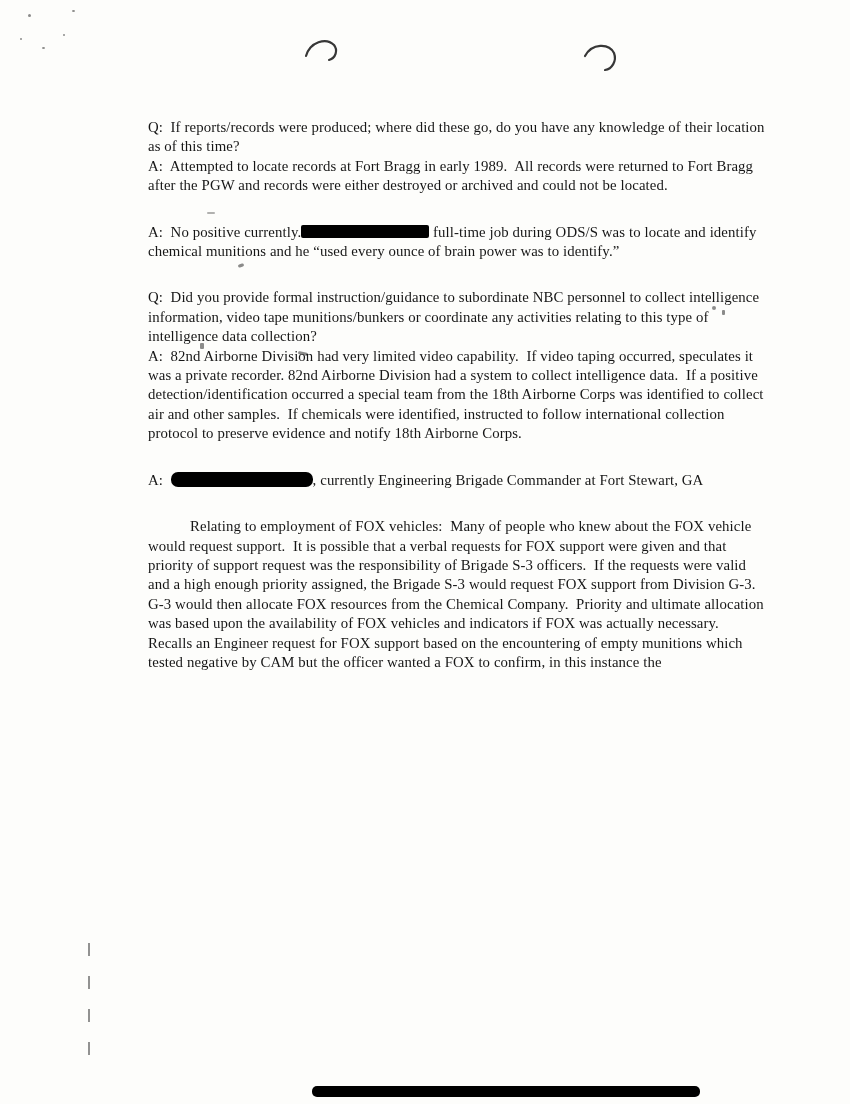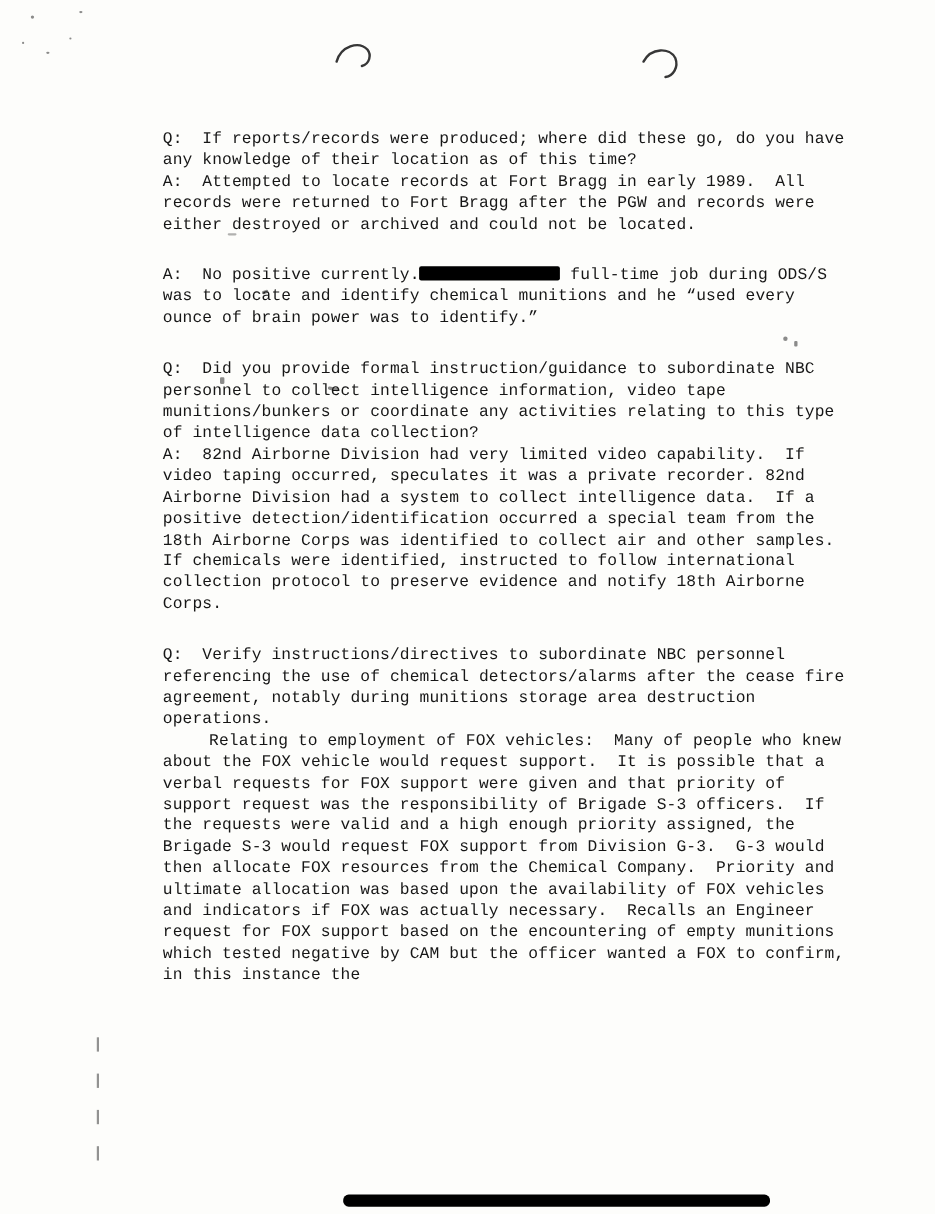--- a/index.html
+++ b/index.html
@@ -7,21 +7,20 @@
   body {
     font-family:"Liberation Serif", serif;
     background:#e9e9e7;
   }
   .page {
     position:relative;
     width:850px; height:1104px;
     background:#fdfdfb;
     color:#161616;
     overflow:hidden;
-    font-family:Liberation Mono, monospace;
   }
   .content {
     position:absolute;
     left:148px; top:118px;
     width:622px;
     font-size:14.8px;
     line-height:19.4px;
     letter-spacing:.1px;
   }
   .qa { margin-bottom:27px; }
@@ -114,24 +113,24 @@
     <section class="qa">
       <p><span>A:  No positive currently.</span><span class="redaction r1"></span><span> full-time job during ODS/S was to locate and identify chemical munitions and he “used every ounce of brain power was to identify.”</span></p>
     </section>
 
     <section class="qa">
       <p>Q:  Did you provide formal instruction/guidance to subordinate NBC personnel to collect intelligence information, video tape munitions/bunkers or coordinate any activities relating to this type of intelligence data collection?</p>
       <p>A:  82nd Airborne Division had very limited video capability.  If video taping occurred, speculates it was a private recorder. 82nd Airborne Division had a system to collect intelligence data.  If a positive detection/identification occurred a special team from the 18th Airborne Corps was identified to collect air and other samples.  If chemicals were identified, instructed to follow international collection protocol to preserve evidence and notify 18th Airborne Corps.</p>
     </section>
 
     <section class="qa">
+      <p><span>A:  </span><span class="redaction r2"></span><span>, currently Engineering Brigade Commander at Fort Stewart, GA</span></p>
     </section>
 
     <section class="qa">
-      <p>Q:  Verify instructions/directives to subordinate NBC personnel referencing the use of chemical detectors/alarms after the cease fire agreement, notably during munitions storage area destruction operations.</p>
       <p class="indent">Relating to employment of FOX vehicles:  Many of people who knew about the FOX vehicle would request support.  It is possible that a verbal requests for FOX support were given and that priority of support request was the responsibility of Brigade S-3 officers.  If the requests were valid and a high enough priority assigned, the Brigade S-3 would request FOX support from Division G-3.  G-3 would then allocate FOX resources from the Chemical Company.  Priority and ultimate allocation was based upon the availability of FOX vehicles and indicators if FOX was actually necessary.  Recalls an Engineer request for FOX support based on the encountering of empty munitions which tested negative by CAM but the officer wanted a FOX to confirm, in this instance the</p>
     </section>
 
   </div>
 
   <div class="bottom-bar"></div>
 
 </div>
 
 </body></html>

